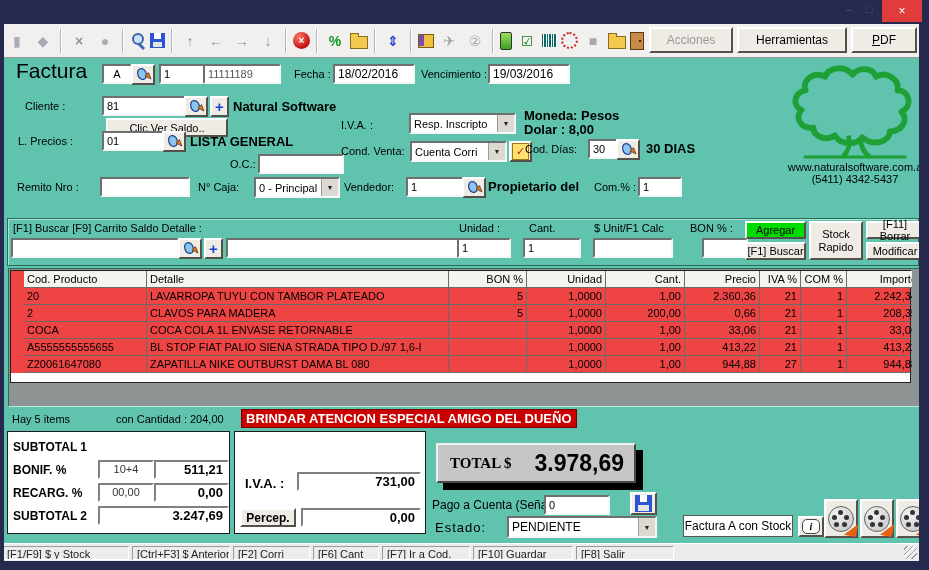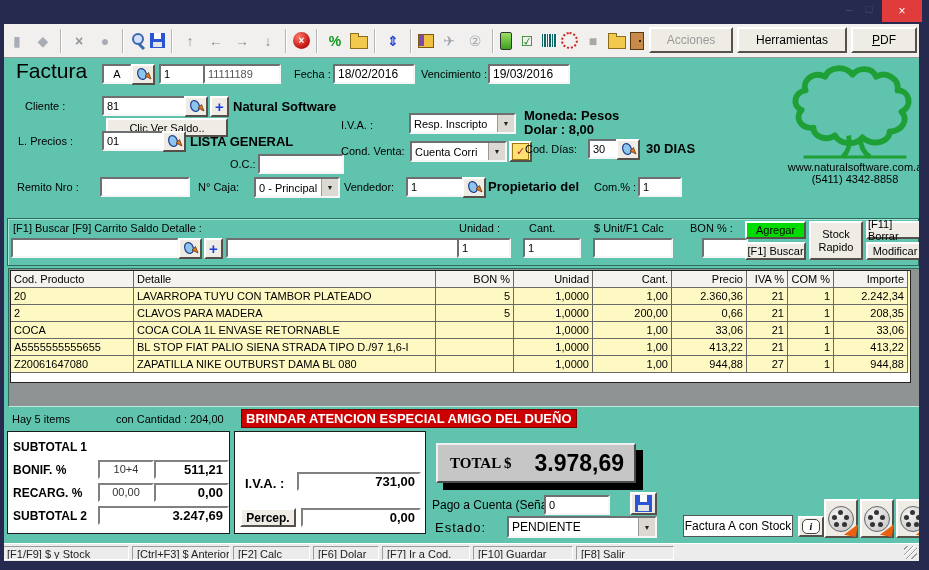--- a/index.html
+++ b/index.html
@@ -62,26 +62,26 @@
   .combo{position:absolute;background:#fff;border:2px solid;border-color:#6e6f71 #f6f6f6 #f6f6f6 #6e6f71;
          display:flex;align-items:center;box-sizing:content-box;}
   .combo-text{flex:1;padding:0 3px;white-space:nowrap;overflow:hidden;}
   .combo-btn{width:16px;align-self:stretch;background:#DCD9D2;border-left:1px solid #9a9a9a;
              display:flex;align-items:center;justify-content:center;font-size:7px;color:#222;}
   .warning{color:#E00000;font-family:"Liberation Serif","DejaVu Serif",serif;font-weight:bold;font-size:14px;}
   
   .band{position:absolute;left:3px;top:161px;width:910px;height:46px;
         border:1px solid #2c6a5c;box-shadow:1px 1px 0 #a8e4d6 inset;}
   .btn-green{background:#00DC00;}
-  .btn-sm{position:absolute;font-size:11px;}
+  .btn-sm{position:absolute;font-size:11px;text-align:center;}
   
   .gridwrap{position:absolute;left:4px;top:211px;width:913px;height:137px;background:#8E9494;
             border:1px solid;border-color:#2c6a5c #bfeade #bfeade #2c6a5c;}
   .grid{position:absolute;left:1px;top:1px;width:901px;height:113px;background:#fff;border:1px solid #222;box-sizing:border-box;}
-  .tr{display:flex;background:#fef9c3;}
+  .tr{display:flex;background:#ef4444;padding-left:13px;}
   .tc{height:17px;line-height:16px;padding:0 3px;border-right:1px solid #6a6a6a;border-bottom:1px solid #6a6a6a;
       font-size:11px;overflow:hidden;white-space:nowrap;flex:none;box-sizing:border-box;}
   .thead .tc{background:#F4F3EE;}
   
   .panel{position:absolute;background:#fff;border:1px solid #1a1a1a;}
   .banner{position:absolute;background:#CB0000;color:#fff;font-weight:bold;font-size:13px;
           padding:1px 4px;border:1px solid #7a0000;white-space:nowrap;}
   .totalbox{position:absolute;left:432px;top:386px;width:200px;height:40px;background:#C6C6C6;
             border:2px solid;border-color:#efefef #4a4a4a #4a4a4a #efefef;box-shadow:7px 7px 0 0 #000;
             display:flex;align-items:center;box-sizing:border-box;}
@@ -256,21 +256,21 @@
     <input class="tb" style="left: 634px; top: 120px; width: 34px;" value="1">
 
     <div class="logo">
       <svg width="142" height="100" viewBox="0 0 145 102">
         <path d="M70,16 C62,6 46,8 42,18 C30,12 18,22 22,32 C10,34 8,48 18,52 C10,60 18,72 30,70 C30,80 44,84 52,78 C58,88 74,88 80,80 C92,90 108,84 108,74 C120,74 128,62 120,54 C132,48 128,32 116,32 C118,20 104,12 94,18 C90,8 76,8 70,16 Z" fill="none" stroke="#1FA037" stroke-width="6" stroke-linejoin="round"></path>
         <path d="M66,78 C68,88 66,94 60,100" stroke="#1FA037" stroke-width="5" fill="none"></path>
         <path d="M78,80 C78,90 82,96 88,100" stroke="#1FA037" stroke-width="5" fill="none"></path>
         <line x1="20" y1="100" x2="125" y2="100" stroke="#1FA037" stroke-width="3"></line>
       </svg>
       <div class="logo-url">www.naturalsoftware.com.a</div>
-      <div class="logo-url">(5411) 4342-8858</div>
+      <div class="logo-url">(5411) 4342-5437</div>
     </div>
 
     <div class="band">
       <div class="lbl" style="left:5px;top:3px;">[F1] Buscar [F9] Carrito Saldo Detalle :</div>
       <input class="tb" style="left: 3px; top: 19px; width: 158px;" value="">
       <div class="binoc" style="left:170px;top:19px;">
           <span class="binoc-svg"><svg width="17" height="14" viewBox="0 0 17 14">
               <ellipse cx="7" cy="7" rx="4.2" ry="5.6" transform="rotate(-20 7 7)" fill="#8CC6EE" stroke="#1C3C8C" stroke-width="1.2"></ellipse>
               <path d="M10 9 L16 12 L13.5 5.5 Z" fill="#D4782A" stroke="#6E3A08" stroke-width="0.8"></path>
             </svg></span>
@@ -414,22 +414,22 @@
       </div>
     <div class="reelbtn" style="left:892px;top:442px;">
         <span class="reel"></span>
       </div>
   </div>
 
   <div class="statusbar">
     <div class="sb-items">
         <div class="sbi" style="width: 127px;">[F1/F9] $ y Stock</div>
         <div class="sbi" style="width: 98px;">[Ctrl+F3] $ Anterior</div>
-        <div class="sbi" style="width: 77px;">[F2] Calc</div>
-        <div class="sbi" style="width: 66px;">[F6] Dolar</div>
+        <div class="sbi" style="width: 77px;">[F2] Corri</div>
+        <div class="sbi" style="width: 66px;">[F6] Cant</div>
         <div class="sbi" style="width: 88px;">[F7] Ir a Cod.</div>
         <div class="sbi" style="width: 100px;">[F10] Guardar</div>
         <div class="sbi" style="width: 98px;">[F8] Salir</div>
       </div>
     <div class="grip"></div>
   </div>
 
   <div class="border-left"></div>
   <div class="border-right"></div>
   <div class="border-bottom"></div>

